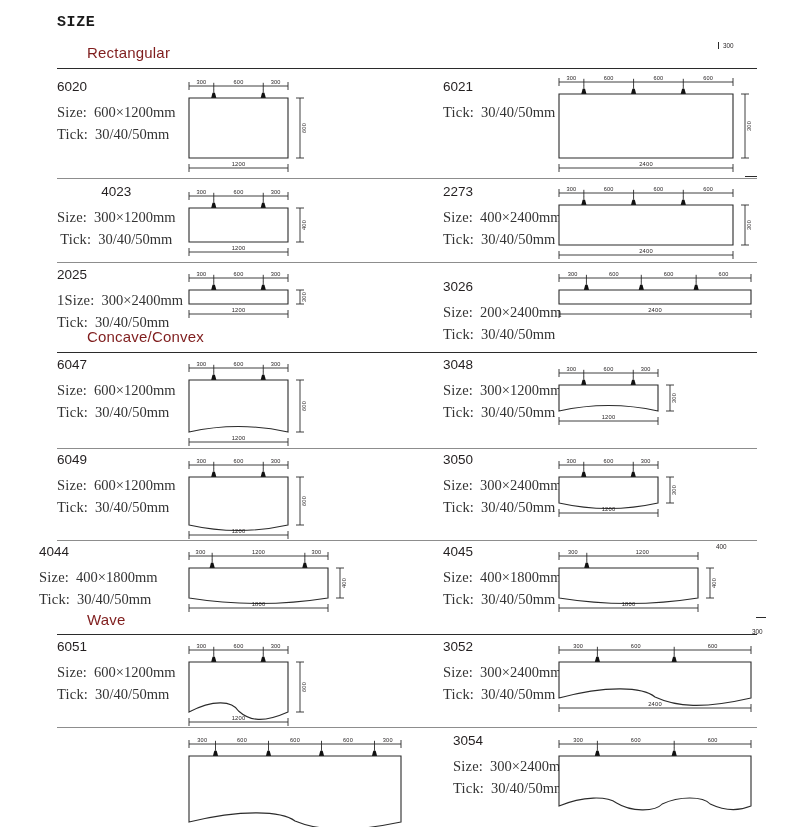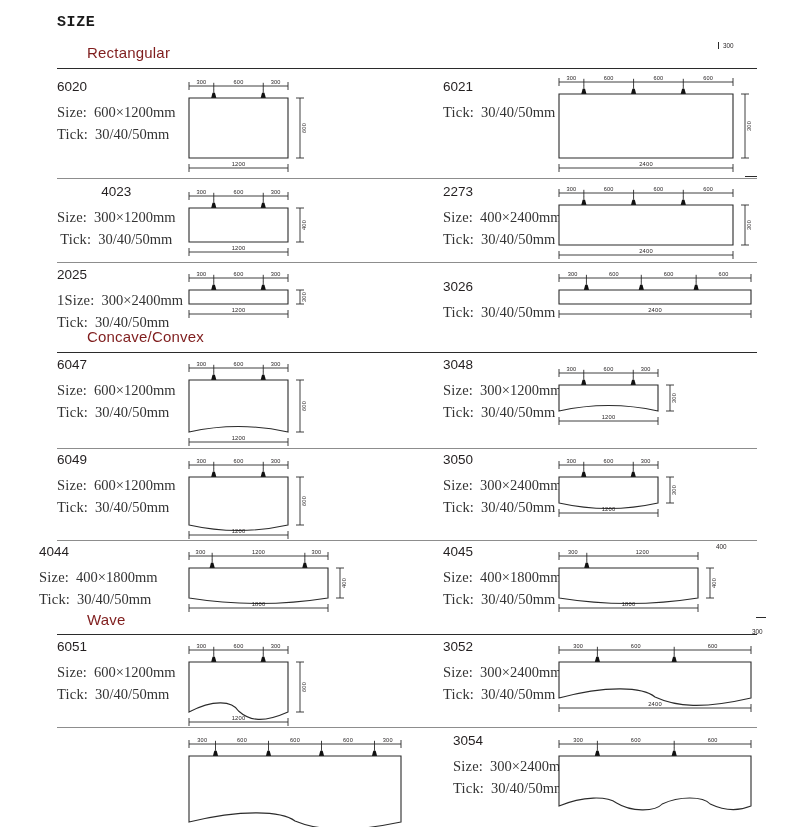--- a/index.html
+++ b/index.html
@@ -133,20 +133,21 @@
   </div>
 
   <div class="item" style="left:57px; top:268px;">
     <div class="code">2025</div>
     <div class="spec"><span class="lab">1Size:</span><span class="val">300×2400mm</span></div>
     <div class="spec"><span class="lab">Tick:</span><span class="val">30/40/50mm</span></div>
   </div>
 
   <div class="item" style="left:443px; top:280px;">
     <div class="code">3026</div>
+    <div class="spec"><span class="lab">Size:</span><span class="val">200×2400mm</span></div>
     <div class="spec"><span class="lab">Tick:</span><span class="val">30/40/50mm</span></div>
   </div>
 
   <div class="item" style="left:57px; top:358px;">
     <div class="code">6047</div>
     <div class="spec"><span class="lab">Size:</span><span class="val">600×1200mm</span></div>
     <div class="spec"><span class="lab">Tick:</span><span class="val">30/40/50mm</span></div>
   </div>
 
   <div class="item" style="left:443px; top:358px;">

